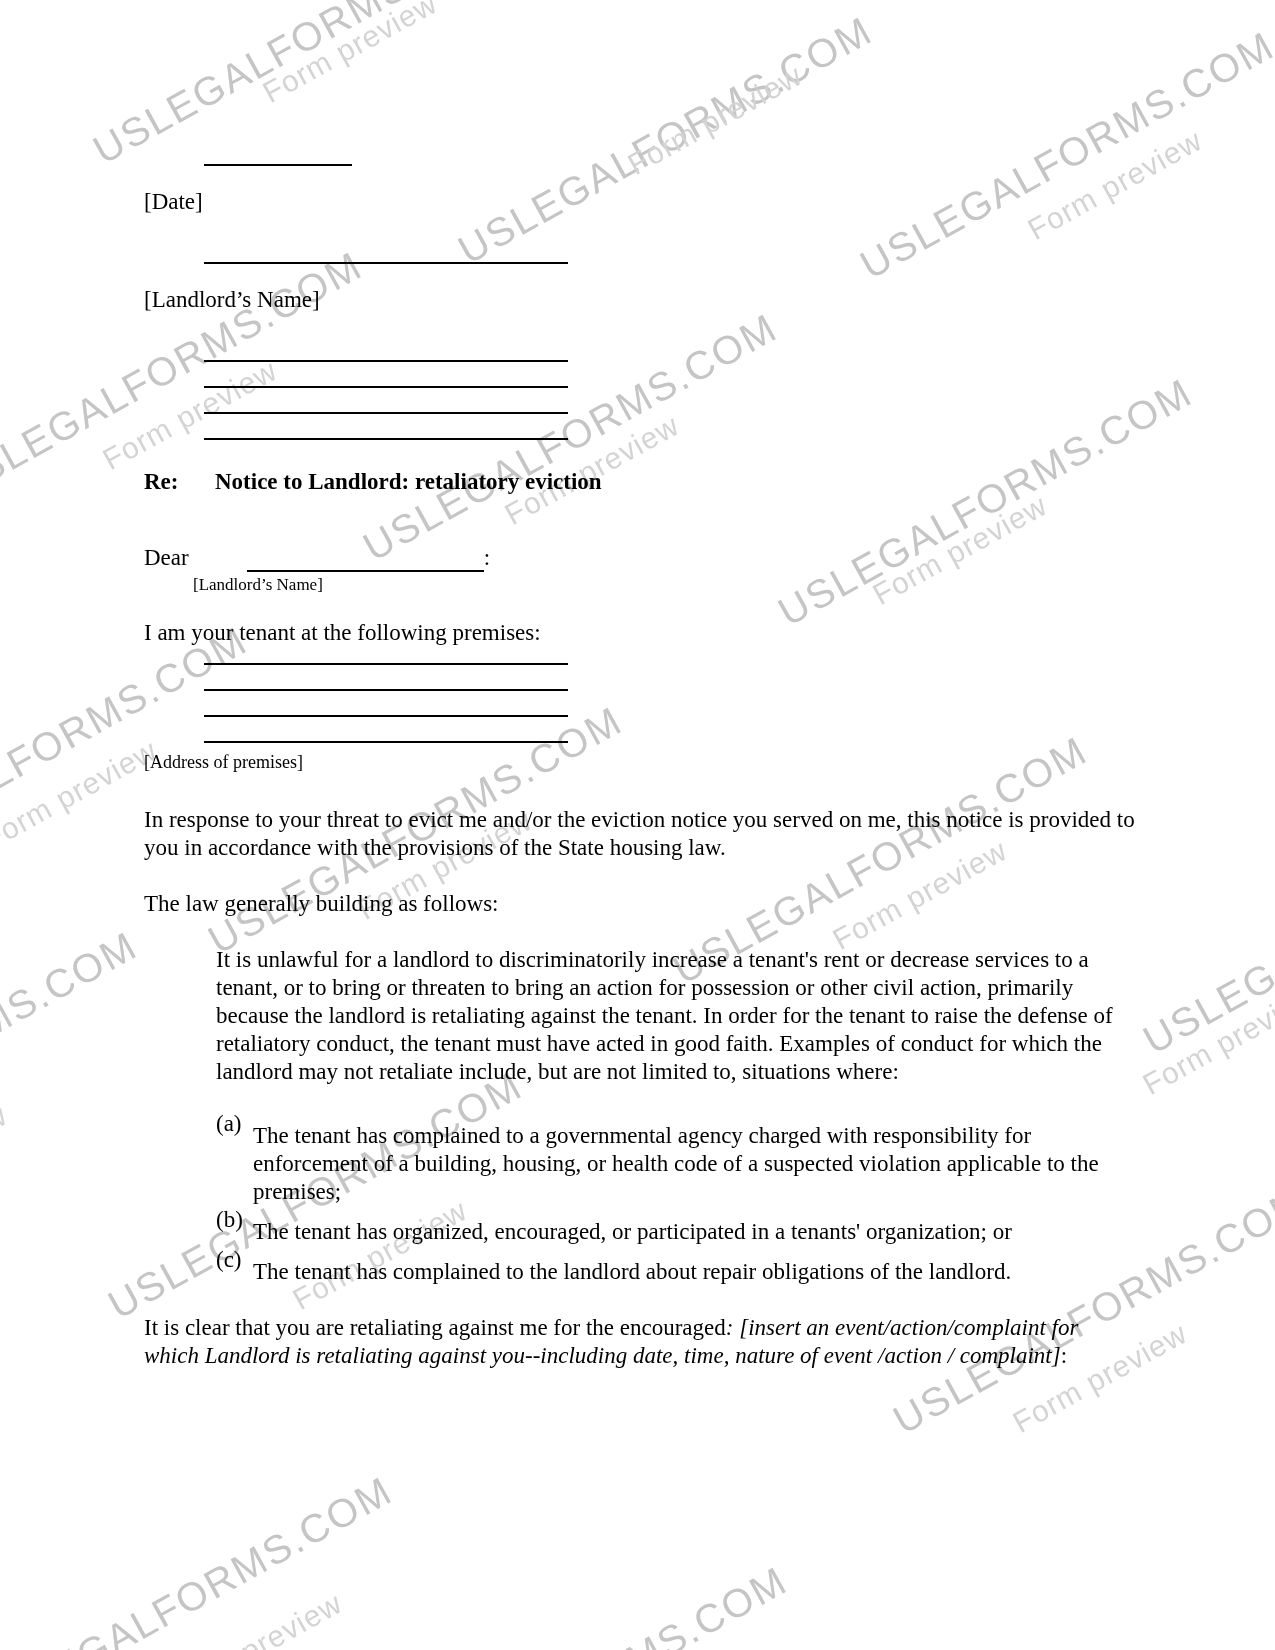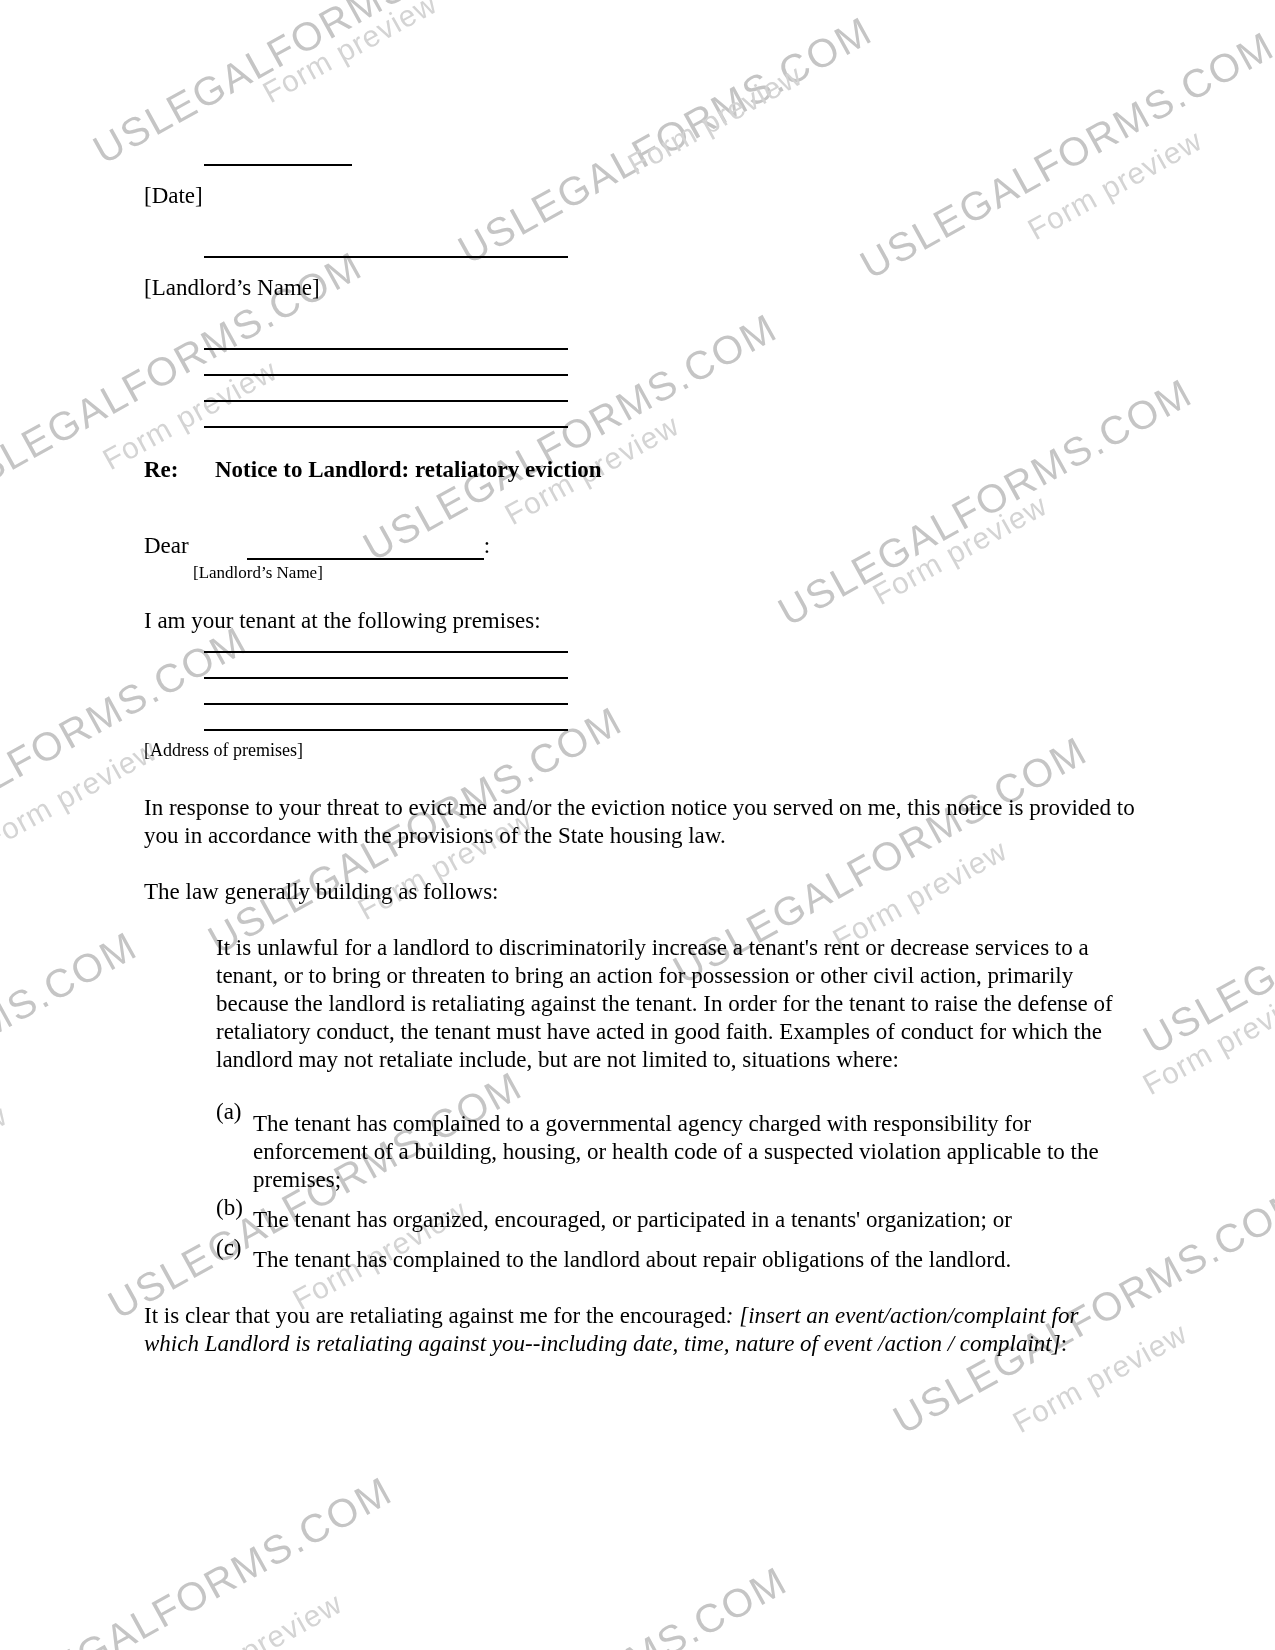--- a/index.html
+++ b/index.html
@@ -46,21 +46,21 @@
     position: relative;
     padding: 150px 140px 0 144px;
   }
   .rule {
     border-bottom: 2px solid #000;
     height: 0;
     width: 364px;
     margin-left: 60px;
   }
   .rule-date { width: 148px; margin-top: 14px; }
-  .label { margin-top: 16px; }
+  .label { margin-top: 22px; }
   .label-small { font-size: 18px; line-height: 23px; }
   .re-line { margin-top: 28px; font-weight: bold; }
   .re-prefix { display: inline-block; width: 71px; }
   .salutation { margin-top: 48px; }
   .sal-blank {
     display: inline-block;
     width: 237px;
     margin-left: 58px;
     border-bottom: 2px solid #000;
     height: 24px;

